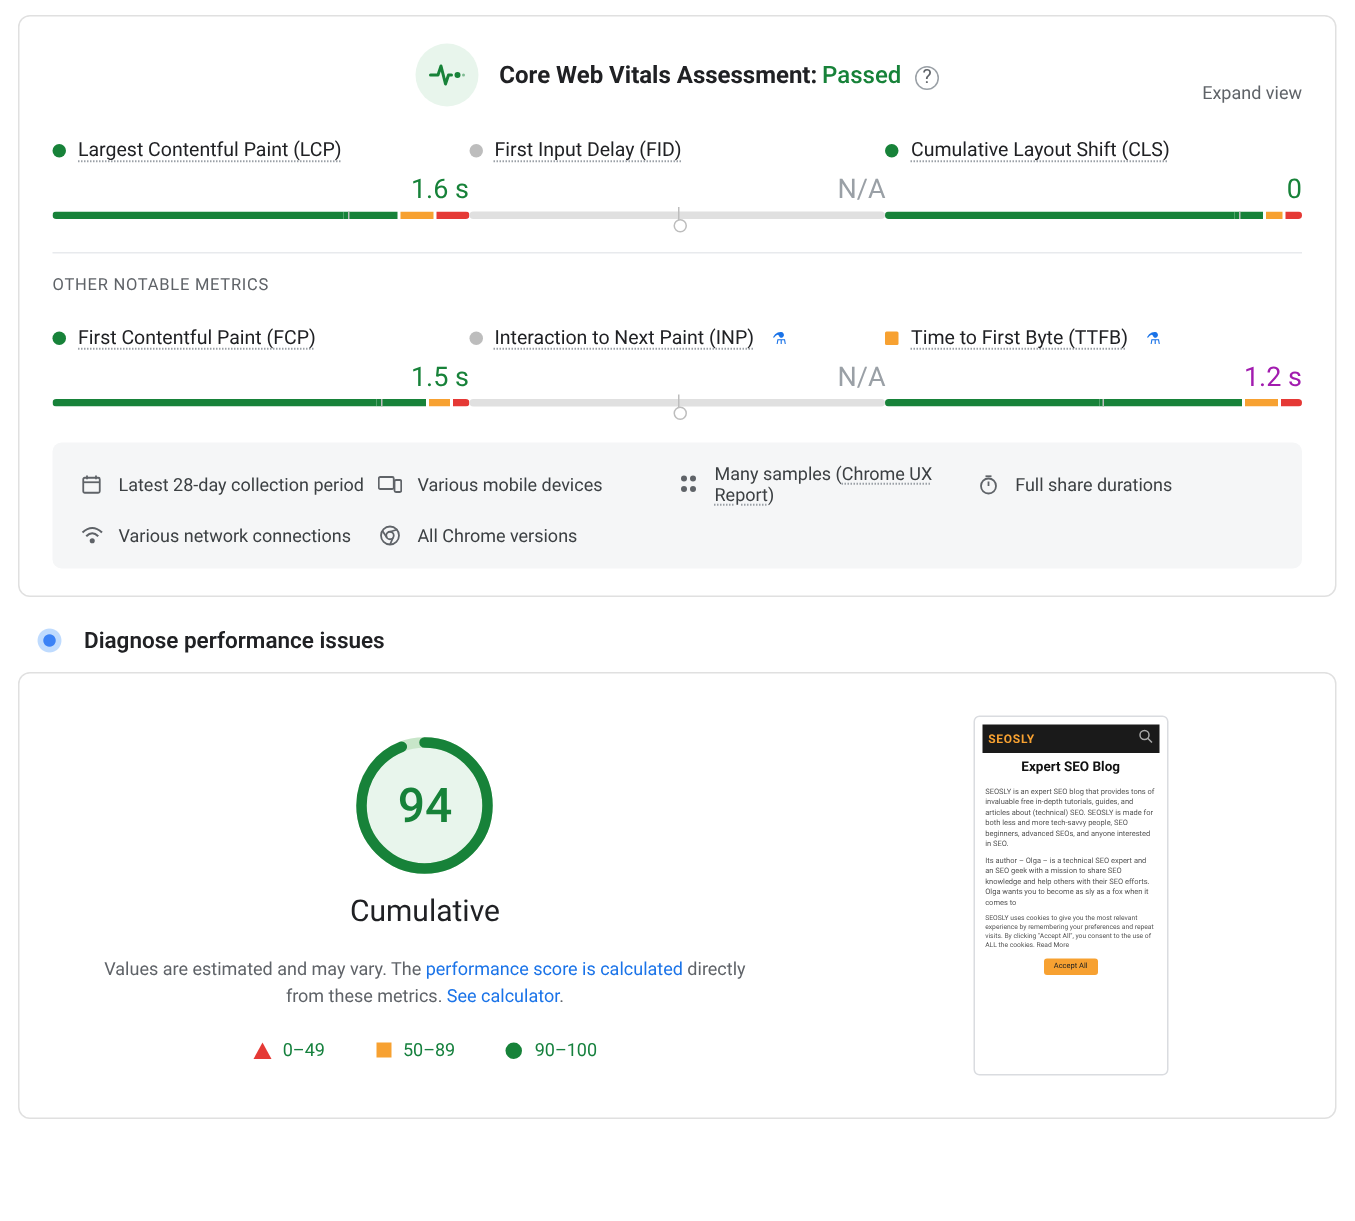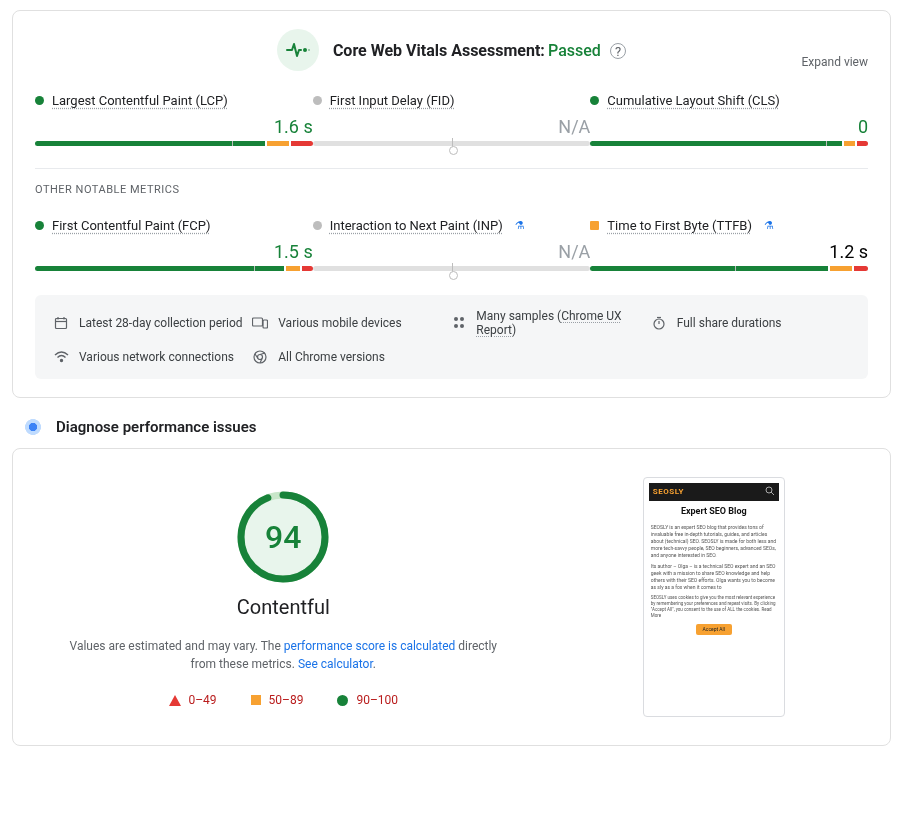--- a/index.html
+++ b/index.html
@@ -15,21 +15,21 @@
 .metric { flex: 1; }
 .metric-head { display: flex; align-items: center; gap: 8px; margin-bottom: 8px; }
 .dot { width: 9px; height: 9px; border-radius: 50%; flex-shrink: 0; }
 .dot-green { background: #178239; }
 .dot-gray { background: #bdbdbd; }
 .dot-orange { background: #f7a131; width: 9px; height: 9px; border-radius: 1px; }
 .metric-name { color: #202124; text-decoration: underline dotted #9aa0a6; text-underline-offset: 3px; font-size: 13px; }
 .metric-value { text-align: right; font-size: 18px; font-weight: 400; margin-bottom: 4px; }
 .val-green { color: #178239; }
 .val-gray { color: #9aa0a6; }
-.val-orange { color: #000000; }
+.val-orange { color: #a21caf; }
 .bar { height: 5px; border-radius: 3px; display: flex; overflow: hidden; position: relative; }
 .bar-seg { height: 100%; }
 .bar-marker { position: absolute; width: 1px; height: 12px; background: #bdbdbd; top: -3px; }
 .bar-marker::after { content: ''; position: absolute; bottom: -5px; left: -3px; width: 7px; height: 7px; border: 1px solid #bdbdbd; border-radius: 50%; background: #fff; }
 .gray-bar { background: #e0e0e0; height: 5px; border-radius: 3px; position: relative; }
 .divider { height: 1px; background: #e8eaed; margin: 22px 0 14px; }
 .section-label { font-size: 11px; color: #5f6368; letter-spacing: 0.5px; margin-bottom: 14px; }
 .info-box { background: #f5f6f7; border-radius: 6px; margin-top: 24px; padding: 14px 18px; display: grid; grid-template-columns: 1fr 1fr 1fr 1fr; row-gap: 12px; }
 .info-item { display: flex; align-items: center; gap: 10px; font-size: 12px; color: #3c4043; }
 .info-icon { width: 16px; height: 16px; color: #5f6368; display: inline-flex; align-items: center; justify-content: center; }
@@ -38,27 +38,27 @@
 .target-icon { width: 18px; height: 18px; border-radius: 50%; background: radial-gradient(circle, #3b82f6 30%, #bfdbfe 35%, #bfdbfe 60%, #fff 65%); }
 .diagnose-title { font-size: 15px; font-weight: 600; color: #202124; }
 .lower-card { border: 1px solid #e0e0e0; border-radius: 8px; margin: 0 12px; padding: 28px; display: flex; gap: 40px; }
 .perf-col { flex: 1.5; text-align: center; padding: 10px 20px; }
 .gauge-wrap { position: relative; width: 100px; height: 100px; margin: 0 auto 8px; }
 .gauge-svg { width: 100%; height: 100%; transform: rotate(-90deg); }
 .gauge-score { position: absolute; top: 0; left: 0; width: 100%; height: 100%; display: flex; align-items: center; justify-content: center; font-size: 32px; font-weight: 500; color: #178239; }
 .perf-label { font-size: 20px; color: #202124; margin-bottom: 18px; }
 .perf-desc { font-size: 12px; color: #5f6368; line-height: 1.5; }
 .perf-desc a { color: #1a73e8; text-decoration: none; }
-.legend { display: flex; justify-content: center; gap: 34px; margin-top: 20px; font-size: 12px; color: #b91c1c; }
+.legend { display: flex; justify-content: center; gap: 34px; margin-top: 20px; font-size: 12px; color: #15803d; }
 .legend-item { display: flex; align-items: center; gap: 8px; }
 .tri { width: 0; height: 0; border-left: 6px solid transparent; border-right: 6px solid transparent; border-bottom: 11px solid #e53935; }
 .sq { width: 10px; height: 10px; background: #f7a131; }
 .ci { width: 11px; height: 11px; border-radius: 50%; background: #178239; }
 .preview-col { flex: 1; display: flex; justify-content: center; }
-.phone-preview { width: 142px; border: 1px solid #dadce0; border-radius: 4px; padding: 5px; background: #fff; font-size: 5px; line-height: 1.4; }
+.phone-preview { width: 130px; border: 1px solid #dadce0; border-radius: 4px; padding: 5px; background: #fff; font-size: 5px; line-height: 1.4; }
 .pv-header { background: #1a1a1a; display: flex; align-items: center; justify-content: space-between; padding: 3px 4px; margin-bottom: 4px; }
 .pv-logo { color: #f7a131; font-weight: bold; font-size: 8px; letter-spacing: 0.5px; }
 .pv-title { font-weight: 700; font-size: 9px; text-align: center; color: #111; margin: 4px 0 6px; }
 .pv-text { color: #555; margin: 4px 2px; }
 .pv-btn { display:block; width: 36px; margin: 4px auto 2px; background: #f7a131; color: #222; text-align: center; padding: 2px; border-radius: 2px; font-size: 5px; }
 .flask { color: #1a73e8; font-size: 11px; margin-left: 4px; }
 </style>
 </head>
 <body>
 
@@ -239,21 +239,21 @@
 <div class="lower-card">
   <div class="perf-col">
     <div class="gauge-wrap">
       <svg class="gauge-svg" viewBox="0 0 100 100">
         <circle cx="50" cy="50" r="42" fill="#e8f5ec"></circle>
         <circle cx="50" cy="50" r="42" stroke="#c8e6c9" stroke-width="7" fill="none"></circle>
         <circle cx="50" cy="50" r="42" stroke="#178239" stroke-width="7" fill="none" stroke-linecap="round" stroke-dasharray="248 264"></circle>
       </svg>
       <div class="gauge-score">94</div>
     </div>
-    <div class="perf-label">Contentful</div>
+    <div class="perf-label">Cumulative</div>
     <div class="perf-desc">
       <span>Values are estimated and may vary. The </span><a href="#">performance score is calculated</a><span> directly from these metrics. </span><a href="#">See calculator</a>.
     </div>
     <div class="legend" id="legend">
         <div class="legend-item">
           <span class="tri"></span>
           <span>0–49</span>
         </div>
         <div class="legend-item">
           <span class="sq"></span>

